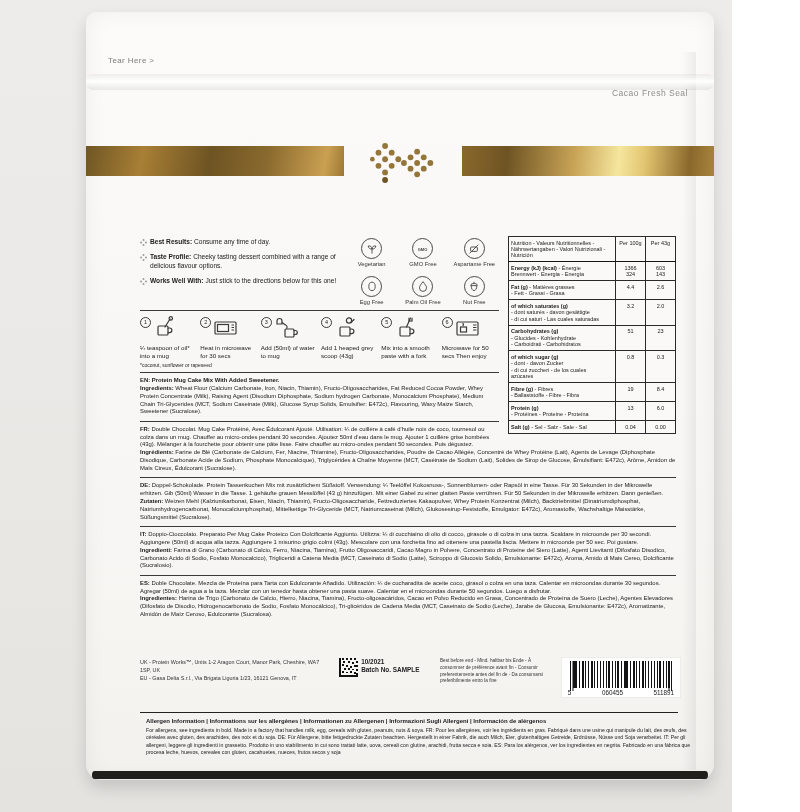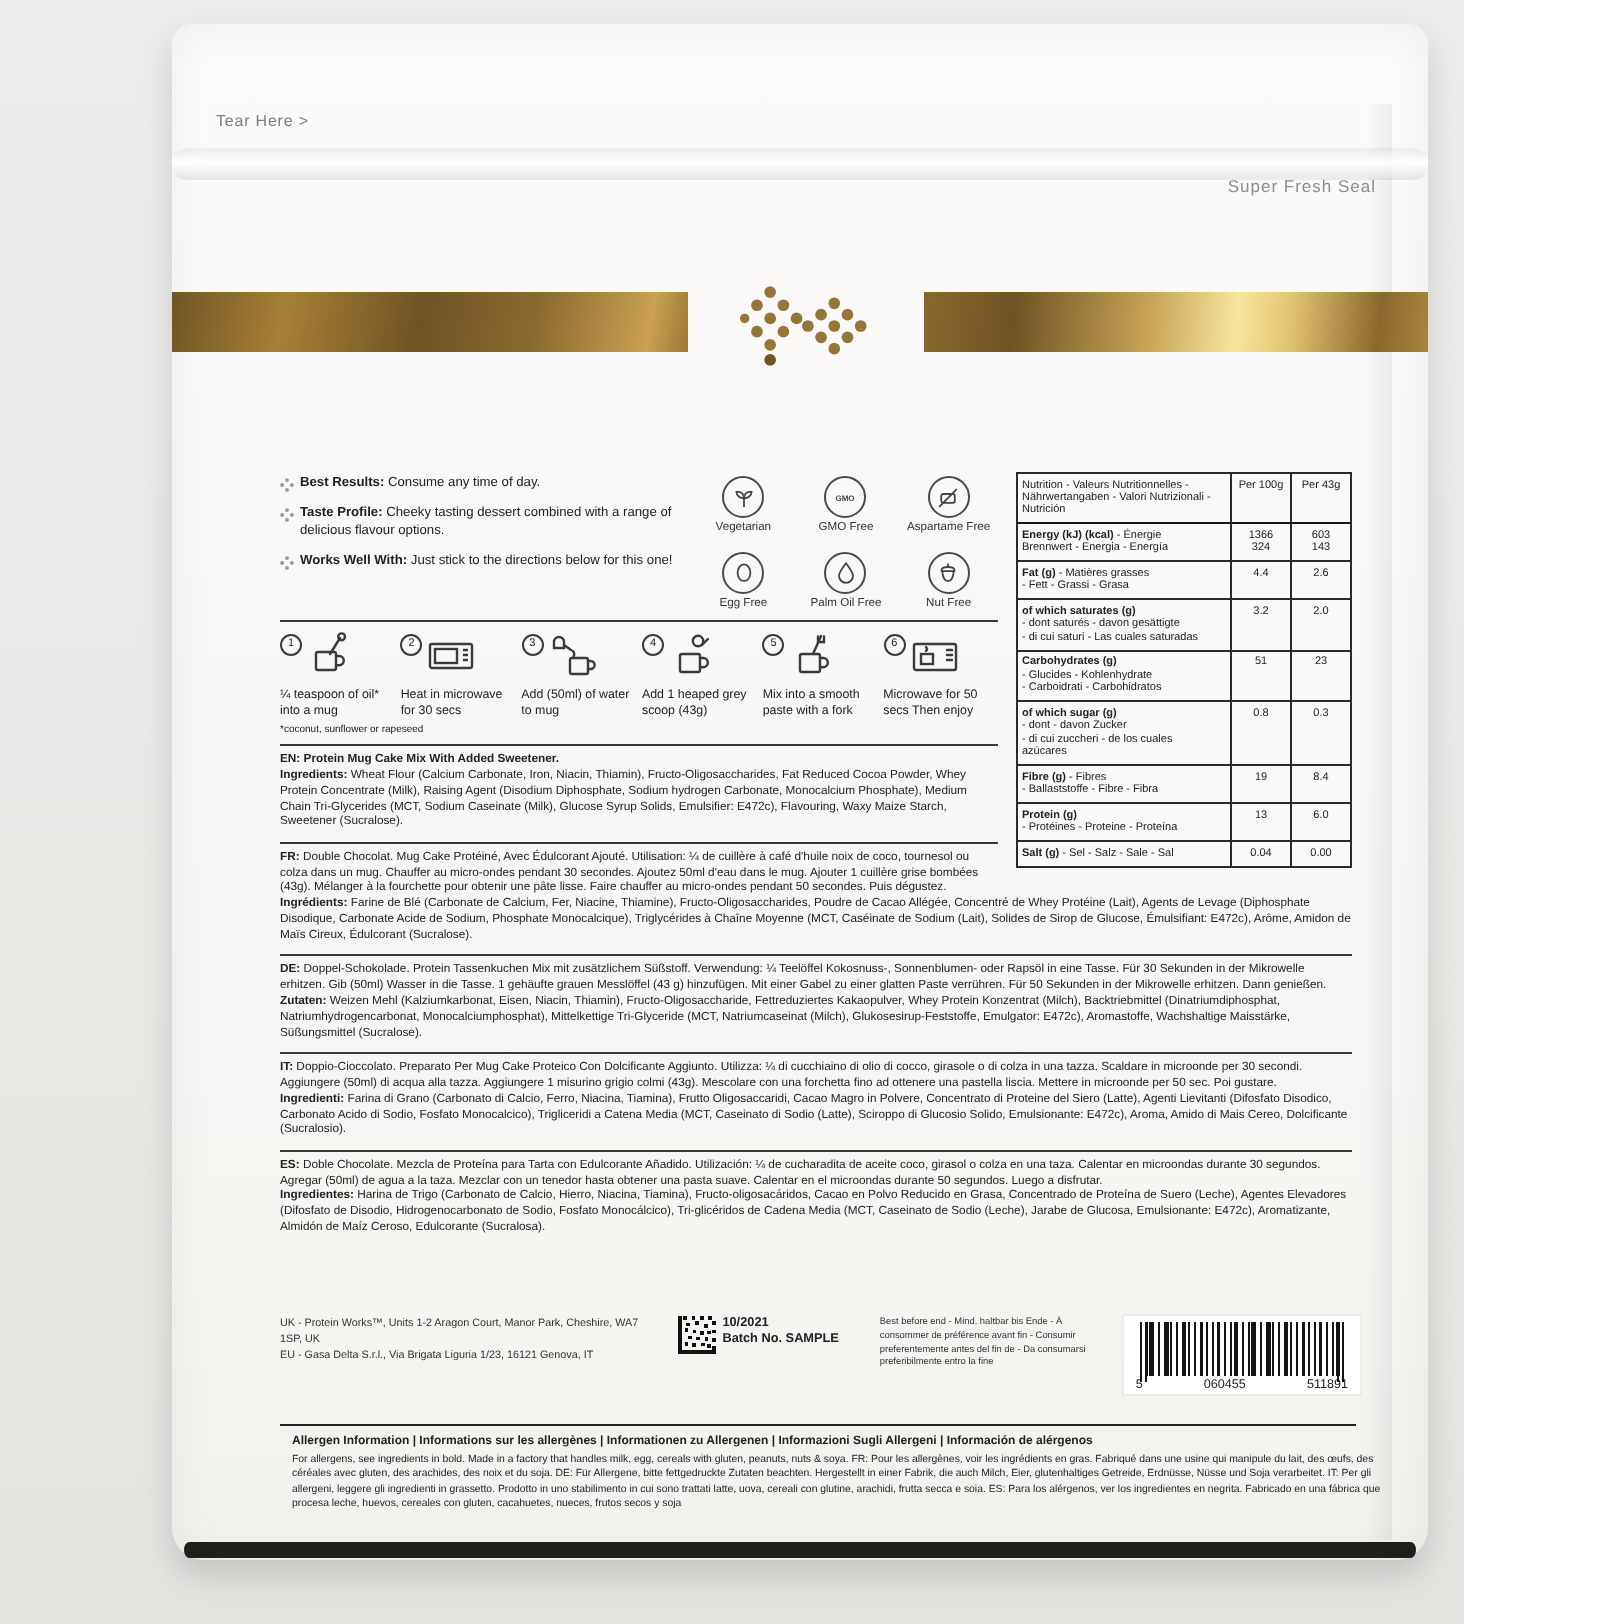--- a/index.html
+++ b/index.html
@@ -66,21 +66,21 @@
   .al-t{font-size:5.2px;line-height:1.42;color:#222;}
   svg{display:block;}
 </style>
 </head>
 <body>
 
 <div class="canvas">
   <div class="bag">
     <div class="bag-seam"></div>
     <div class="tear">Tear Here &gt;</div>
-    <div class="seal">Super Fresh Seal</div>
+    <div class="seal">Cacao Fresh Seal</div>
 
     <div class="gold left"></div>
     <div class="gold right"></div>
     <div class="logo">
       <svg width="66" height="50" viewBox="0 0 70 52">
         <g fill="#95763a">
           <circle cx="16" cy="8" r="3.1"></circle>
             <circle cx="9" cy="15" r="3.1"></circle>
             <circle cx="23" cy="15" r="3.1"></circle>
           <circle cx="2.5" cy="22" r="2.5"></circle>

